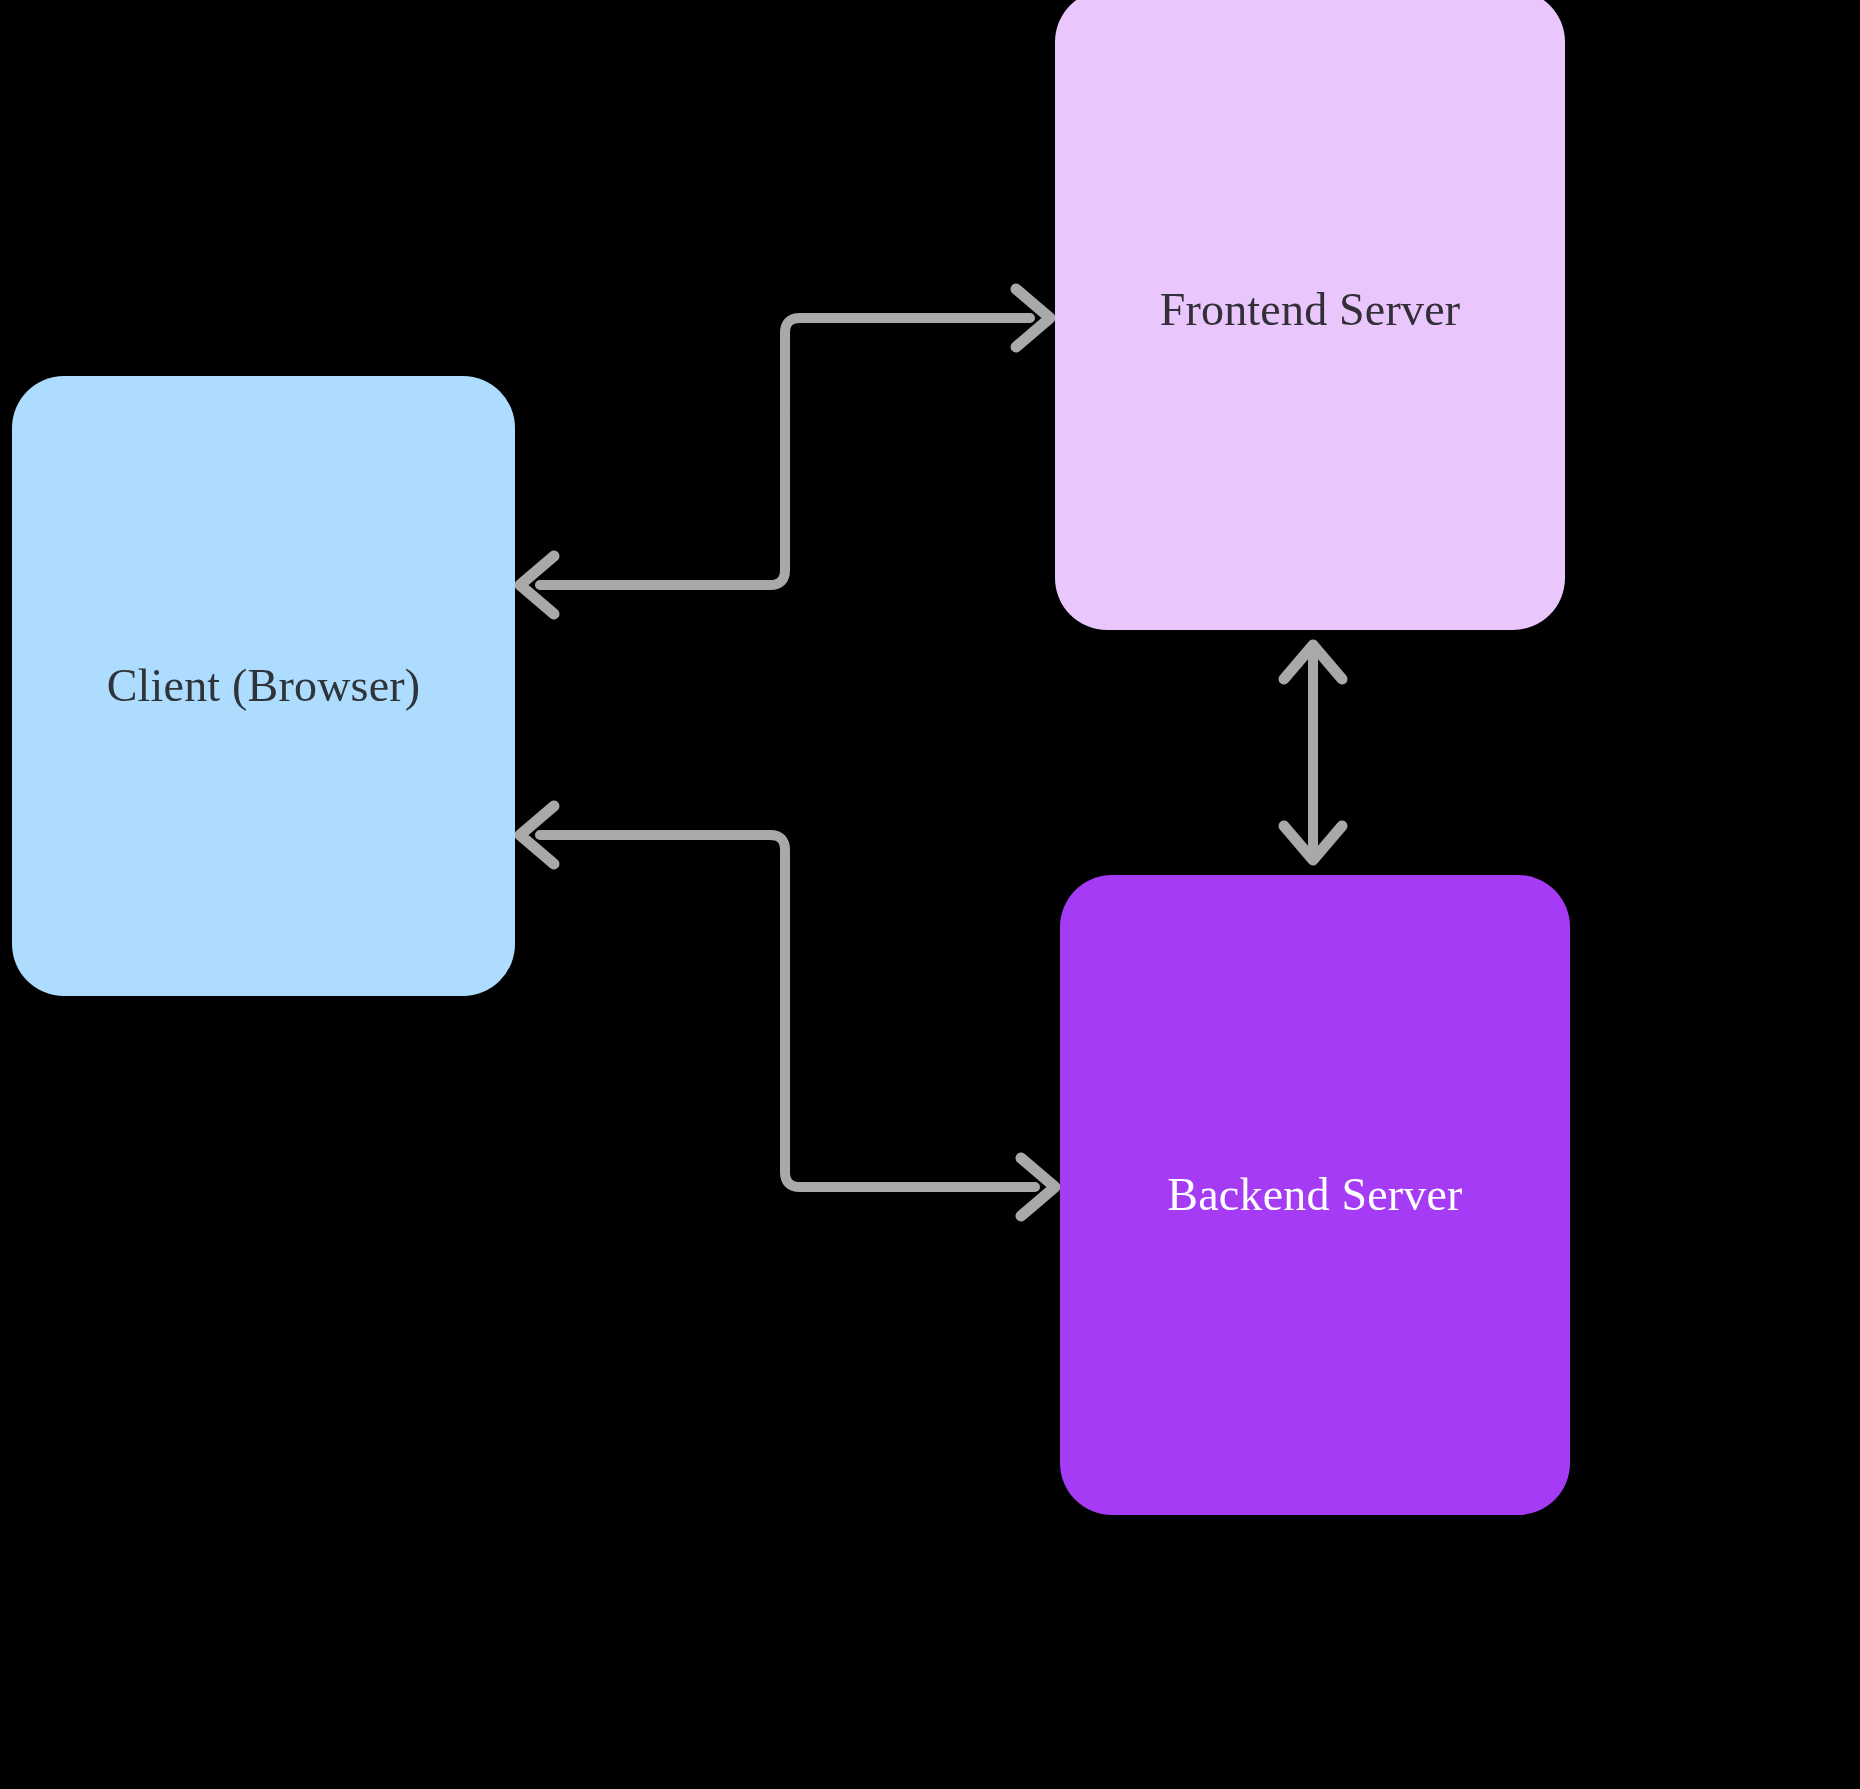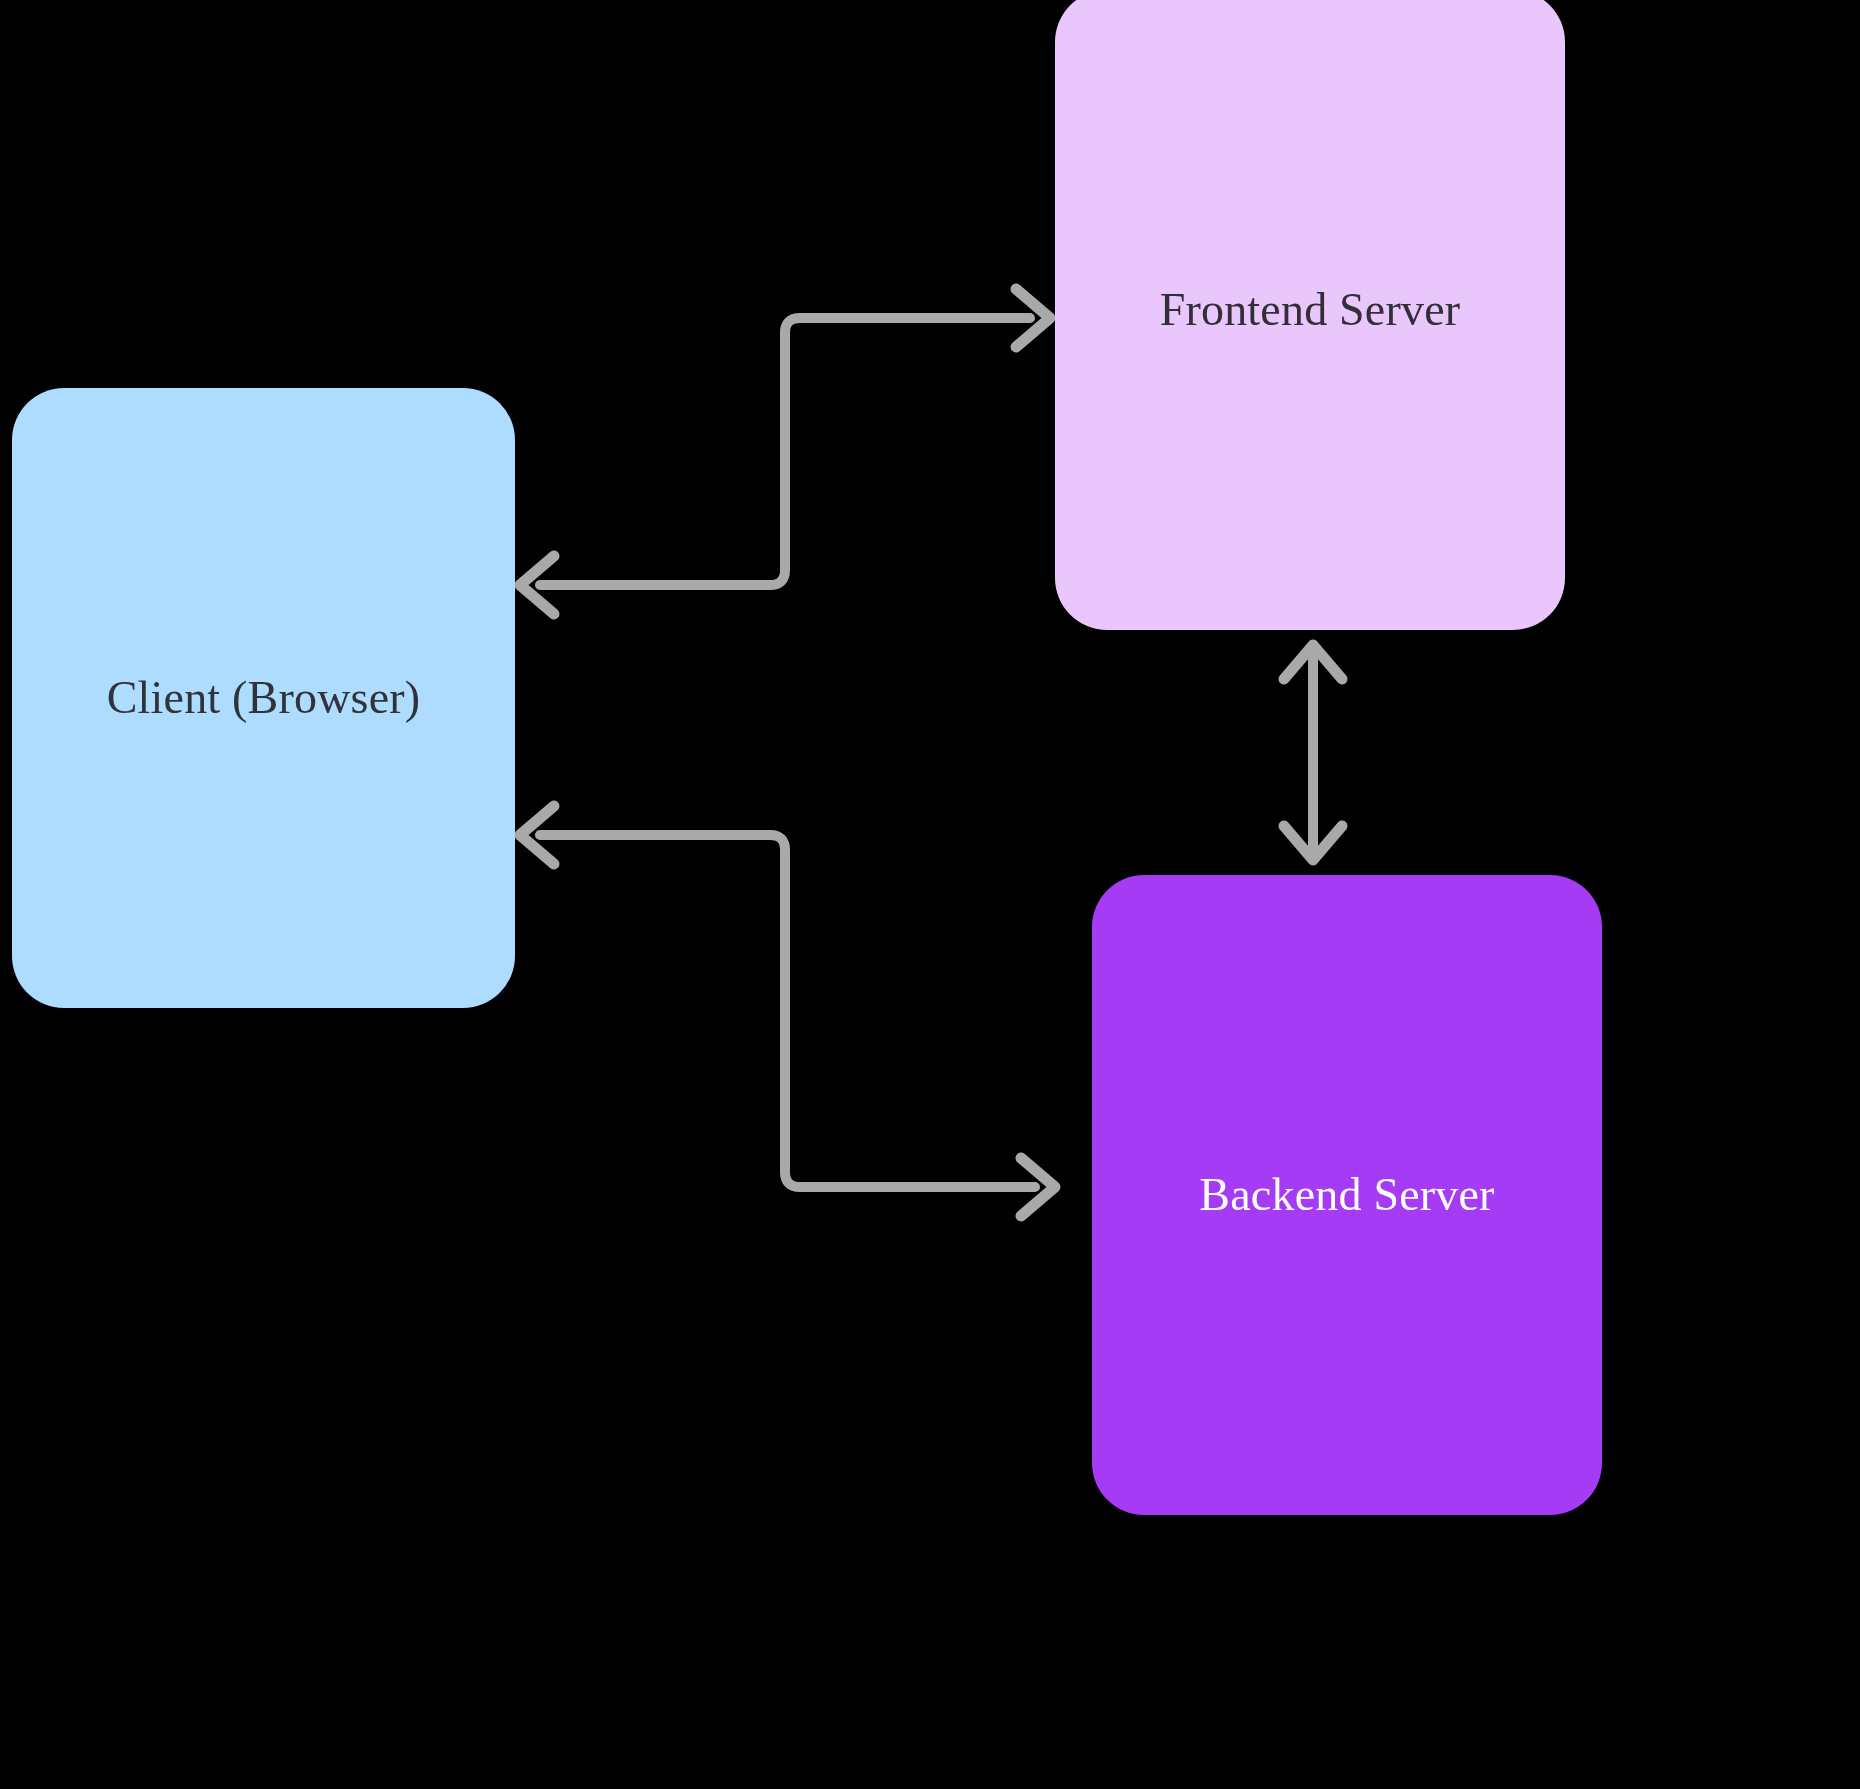--- a/index.html
+++ b/index.html
@@ -26,40 +26,40 @@
   .node-label {
     font-size: 46px;
     font-weight: 400;
     letter-spacing: 0.2px;
     line-height: 1.2;
     white-space: nowrap;
     font-family: Liberation Serif, serif;
   }
   #node-client {
     left: 12px;
-    top: 388px;
+    top: 376px;
     width: 503px;
     height: 620px;
     background: #ADDCFF;
     border-radius: 52px;
   }
   #node-client .node-label { color: #2E3439; }
 
   #node-frontend {
     left: 1055px;
     top: -10px;
     width: 510px;
     height: 640px;
     background: #E9C6FB;
     border-radius: 52px;
   }
   #node-frontend .node-label { color: #332F38; }
 
   #node-backend {
-    left: 1092px;
+    left: 1060px;
     top: 875px;
     width: 510px;
     height: 640px;
     background: #A53BF5;
     border-radius: 52px;
   }
   #node-backend .node-label { color: #FFFFFF; }
 
   .edge-layer {
     position: absolute;

